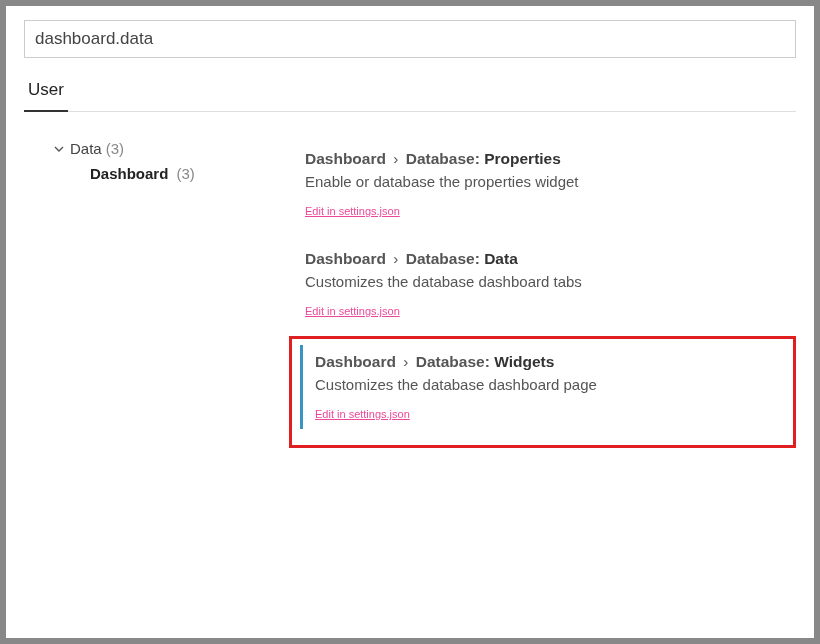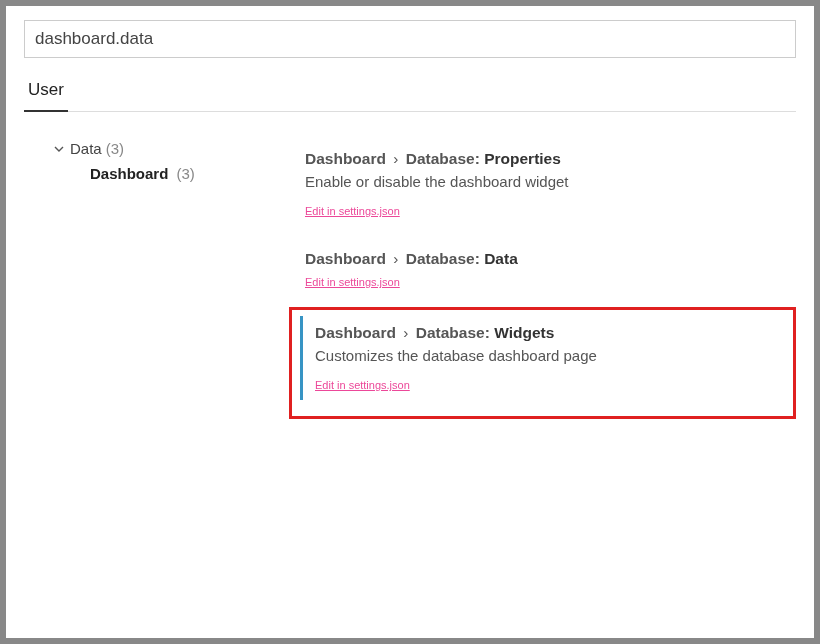--- a/index.html
+++ b/index.html
@@ -165,31 +165,32 @@
     </div>
 
     <div class="settings-list">
       <div class="setting-item">
         <div class="setting-title">
           <span class="crumb">Dashboard</span>
           <span class="sep">›</span>
           <span class="crumb">Database:</span>
           <span class="name">Properties</span>
         </div>
-        <div class="setting-desc">Enable or disable the dashboard widget</div>
+        <div class="setting-desc">Enable or database the properties widget</div>
         <a class="edit-link">Edit in settings.json</a>
       </div>
 
       <div class="setting-item">
         <div class="setting-title">
           <span class="crumb">Dashboard</span>
           <span class="sep">›</span>
           <span class="crumb">Database:</span>
           <span class="name">Data</span>
         </div>
+        <div class="setting-desc">Customizes the database dashboard tabs</div>
         <a class="edit-link">Edit in settings.json</a>
       </div>
 
       <div class="highlight-wrap">
         <div class="setting-item">
           <div class="setting-title">
             <span class="crumb">Dashboard</span>
             <span class="sep">›</span>
             <span class="crumb">Database:</span>
             <span class="name">Widgets</span>

